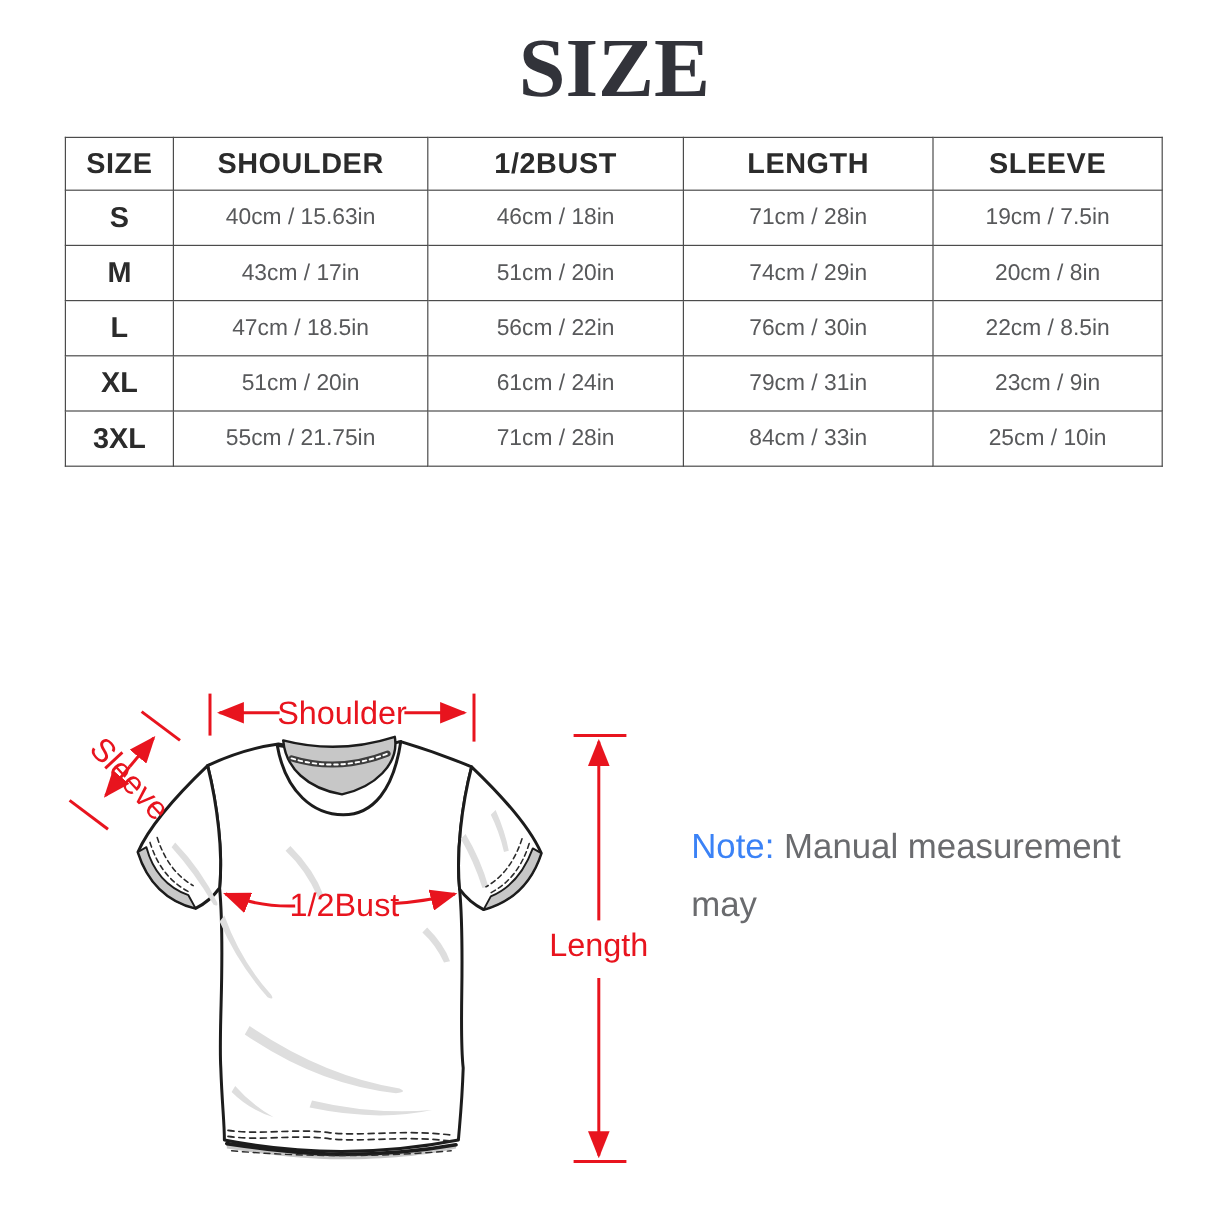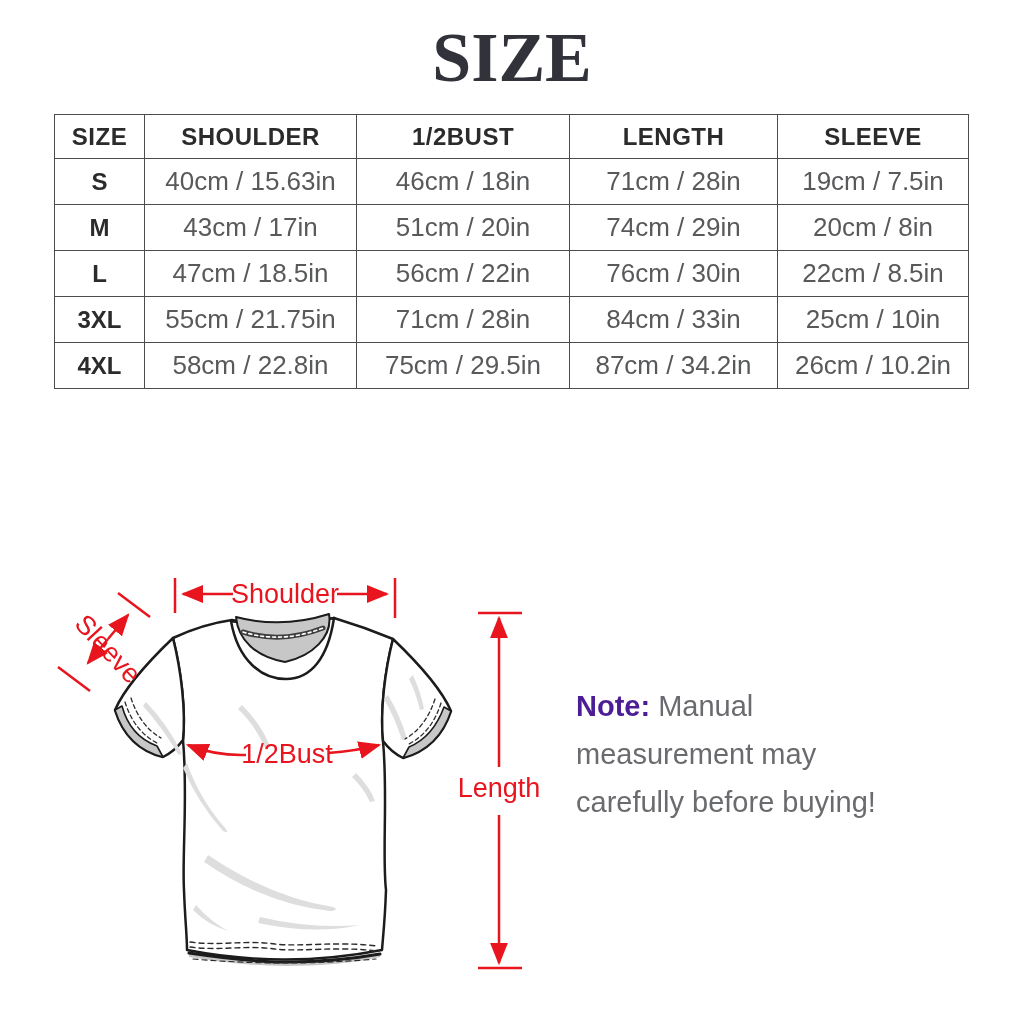--- a/index.html
+++ b/index.html
@@ -16,28 +16,28 @@
     position:absolute; left:54px; top:114px; width:914px;
     border-collapse:collapse; table-layout:fixed;
   }
   .size-table th, .size-table td {
     border:1px solid #4c4c4c; text-align:center; vertical-align:middle;
     padding:0; overflow:hidden; white-space:nowrap;
   }
   .size-table th {
     height:43px; font-size:24px; font-weight:bold; color:#2b2b2b; letter-spacing:0.5px;
   }
-  .size-table td { height:45px; font-size:26px; color:#58595b; }
+  .size-table td { height:45px; font-size:19px; color:#58595b; }
   .size-table td.size-col { font-size:24px; font-weight:bold; color:#2b2b2b; }
   .diagram-svg { position:absolute; left:30px; top:555px; width:530px; height:460px; }
   .note {
     position:absolute; left:576px; top:682px; width:360px;
     font-size:29px; line-height:48px; color:#6a6b6e;
   }
-  .note b { font-weight:bold; color:#4c1d95; }
+  .note b { font-weight:normal; color:#3b82f6; }
 </style>
 </head>
 <body>
 
 <div class="title">SIZE</div>
 
 <table class="size-table">
   <colgroup>
     <col style="width:90px">
       <col style="width:212px">
@@ -70,32 +70,32 @@
       <td>20cm / 8in</td>
     </tr>
     <tr>
       <td class="size-col">L</td>
       <td>47cm / 18.5in</td>
       <td>56cm / 22in</td>
       <td>76cm / 30in</td>
       <td>22cm / 8.5in</td>
     </tr>
     <tr>
+      <td class="size-col">XL</td>
+      <td>51cm / 20in</td>
+      <td>61cm / 24in</td>
+      <td>79cm / 31in</td>
+      <td>23cm / 9in</td>
+    </tr>
+    <tr>
       <td class="size-col">3XL</td>
       <td>55cm / 21.75in</td>
       <td>71cm / 28in</td>
       <td>84cm / 33in</td>
       <td>25cm / 10in</td>
-    </tr>
-    <tr>
-      <td class="size-col">4XL</td>
-      <td>58cm / 22.8in</td>
-      <td>75cm / 29.5in</td>
-      <td>87cm / 34.2in</td>
-      <td>26cm / 10.2in</td>
     </tr>
   </tbody>
 </table>
 
 <svg class="diagram-svg" viewBox="0 0 530 460" xmlns="http://www.w3.org/2000/svg">
   <defs>
     <marker id="ah" viewBox="0 0 10 8" refX="9" refY="4" markerWidth="9" markerHeight="7.2" orient="auto">
       <path d="M0,0 L10,4 L0,8 Z" fill="#e8141e"></path>
     </marker>
   </defs>
@@ -176,14 +176,13 @@
   <g fill="#e8141e" font-family="Liberation Sans, sans-serif" font-size="27" text-anchor="middle">
     <text x="255" y="48">Shoulder</text>
     <text x="78" y="103" transform="rotate(47 78,94)">Sleeve</text>
     <text x="257" y="208">1/2Bust</text>
     <text x="469" y="242">Length</text>
   </g>
 </svg>
 
 <div class="note">
   <div><b>Note:</b><span> Manual measurement may</span></div>
-  <div>carefully before buying!</div>
 </div>
 
 </body></html>

